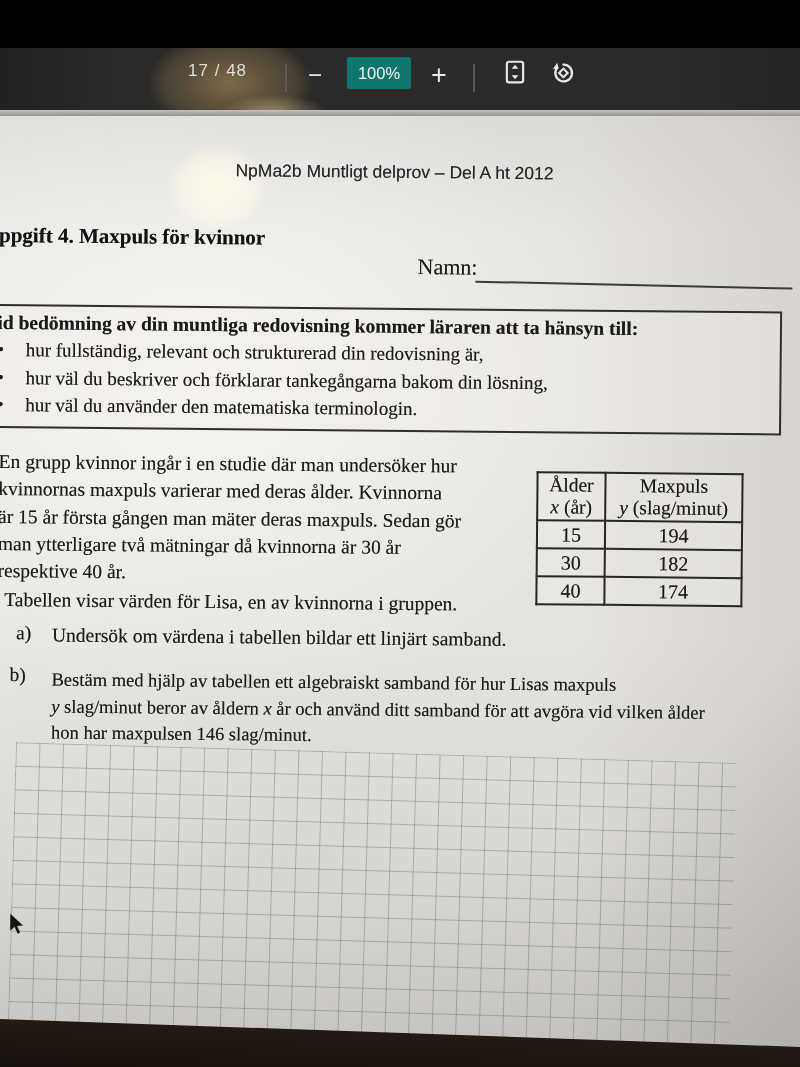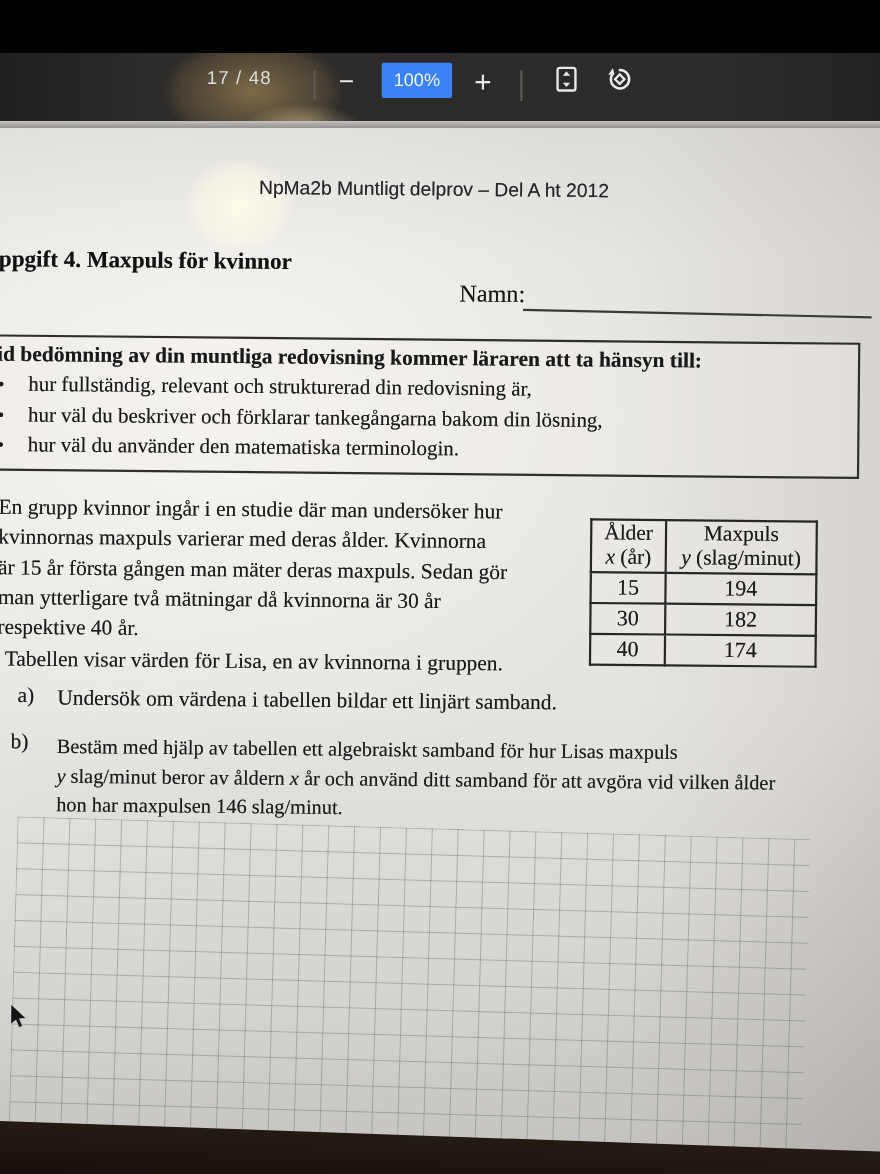--- a/index.html
+++ b/index.html
@@ -14,21 +14,21 @@
     background:radial-gradient(closest-side,rgba(255,230,170,.45),transparent 70%);}
   .toolbar .tvignette{position:absolute;inset:0;
     background:linear-gradient(90deg,rgba(0,0,0,.25),transparent 18%,transparent 80%,rgba(0,0,0,.18));}
   .tb-item{position:absolute;color:#e3e3e3;}
   .page-indicator{left:188px;top:13px;font-size:17px;letter-spacing:1px;color:#dedede;}
   .tb-sep{width:2px;height:28px;background:#5b5955;top:16px;}
   .sep1{left:285px;} .sep2{left:473px;}
   .tb-btn{display:flex;align-items:center;justify-content:center;width:34px;height:34px;top:10px;
           font-size:24px;color:#e8e8e8;cursor:default;}
   .zoom-out{left:298px;} .zoom-in{left:422px;font-size:27px;font-weight:300;}
-  .zoom-badge{left:347px;top:9px;width:64px;height:32px;background:#3b82f6;border-radius:2px;
+  .zoom-badge{left:347px;top:9px;width:64px;height:32px;background:#0f766e;border-radius:2px;
     display:flex;align-items:center;justify-content:center;font-size:16.5px;color:#f2f2f2;}
   .fit-btn{left:498px;} .rotate-btn{left:546px;}
 
   
   .strip{position:absolute;left:0;top:62px;width:800px;height:6px;
     background:linear-gradient(#c3c2c0,#96948f);}
 
   
   .page{position:absolute;left:0;top:68px;width:800px;height:999px;background:#e6e4e1;overflow:hidden;}
   .page-shade{position:absolute;inset:0;pointer-events:none;

